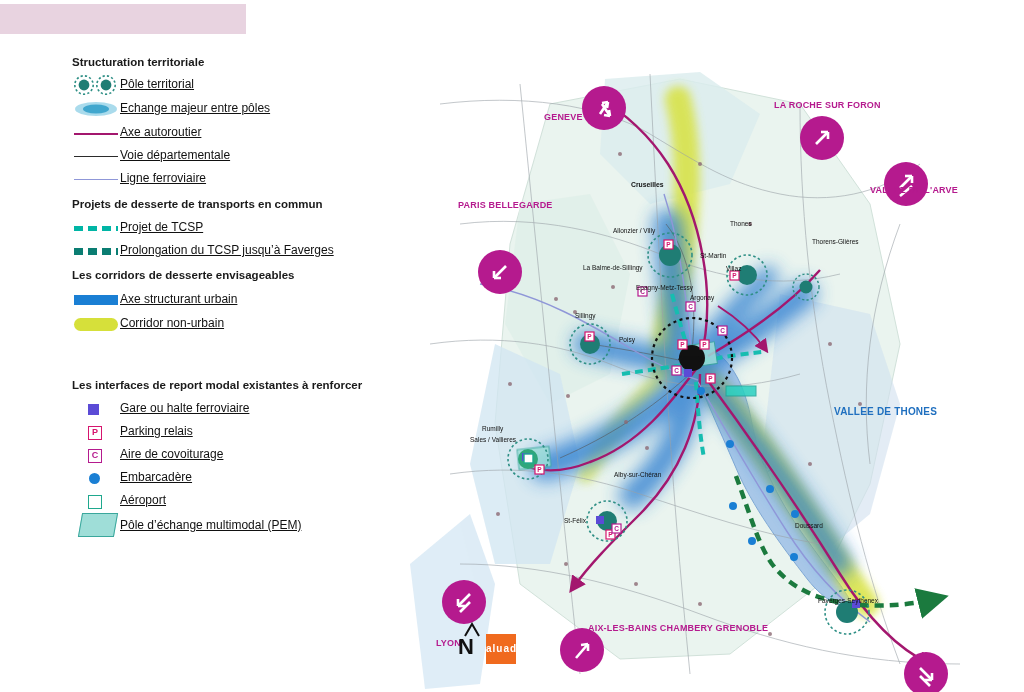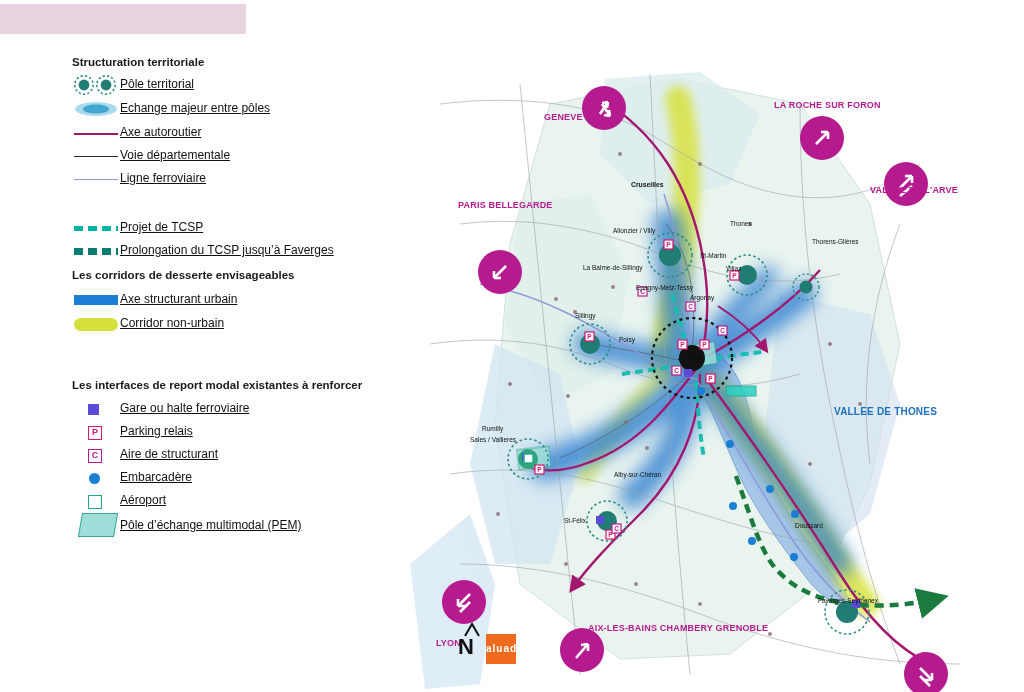--- a/index.html
+++ b/index.html
@@ -147,20 +147,21 @@
     <div class="legend-txt">Voie départementale</div>
   </div>
 
   <div class="legend-row" style="top:128px">
     <div class="legend-sym">
       <div class="sym-line" style="border-top:1.6px solid #8f97d8;"></div>
     </div>
     <div class="legend-txt">Ligne ferroviaire</div>
   </div>
 
+  <div class="legend-head" style="top:154px">Projets de desserte de transports en commun</div>
 
   <div class="legend-row" style="top:177px">
     <div class="legend-sym">
       <div class="tcsp-dash"></div>
     </div>
     <div class="legend-txt">Projet de TCSP</div>
   </div>
 
   <div class="legend-row" style="top:200px">
     <div class="legend-sym">
@@ -199,21 +200,21 @@
     <div class="legend-sym">
       <div class="sq-parking">P</div>
     </div>
     <div class="legend-txt">Parking relais</div>
   </div>
 
   <div class="legend-row" style="top:404px">
     <div class="legend-sym">
       <div class="sq-cov">C</div>
     </div>
-    <div class="legend-txt">Aire de structurant</div>
+    <div class="legend-txt">Aire de covoiturage</div>
   </div>
 
   <div class="legend-row" style="top:427px">
     <div class="legend-sym">
       <div class="dot-emb"></div>
     </div>
     <div class="legend-txt">Embarcadère</div>
   </div>
 
   <div class="legend-row" style="top:450px">

